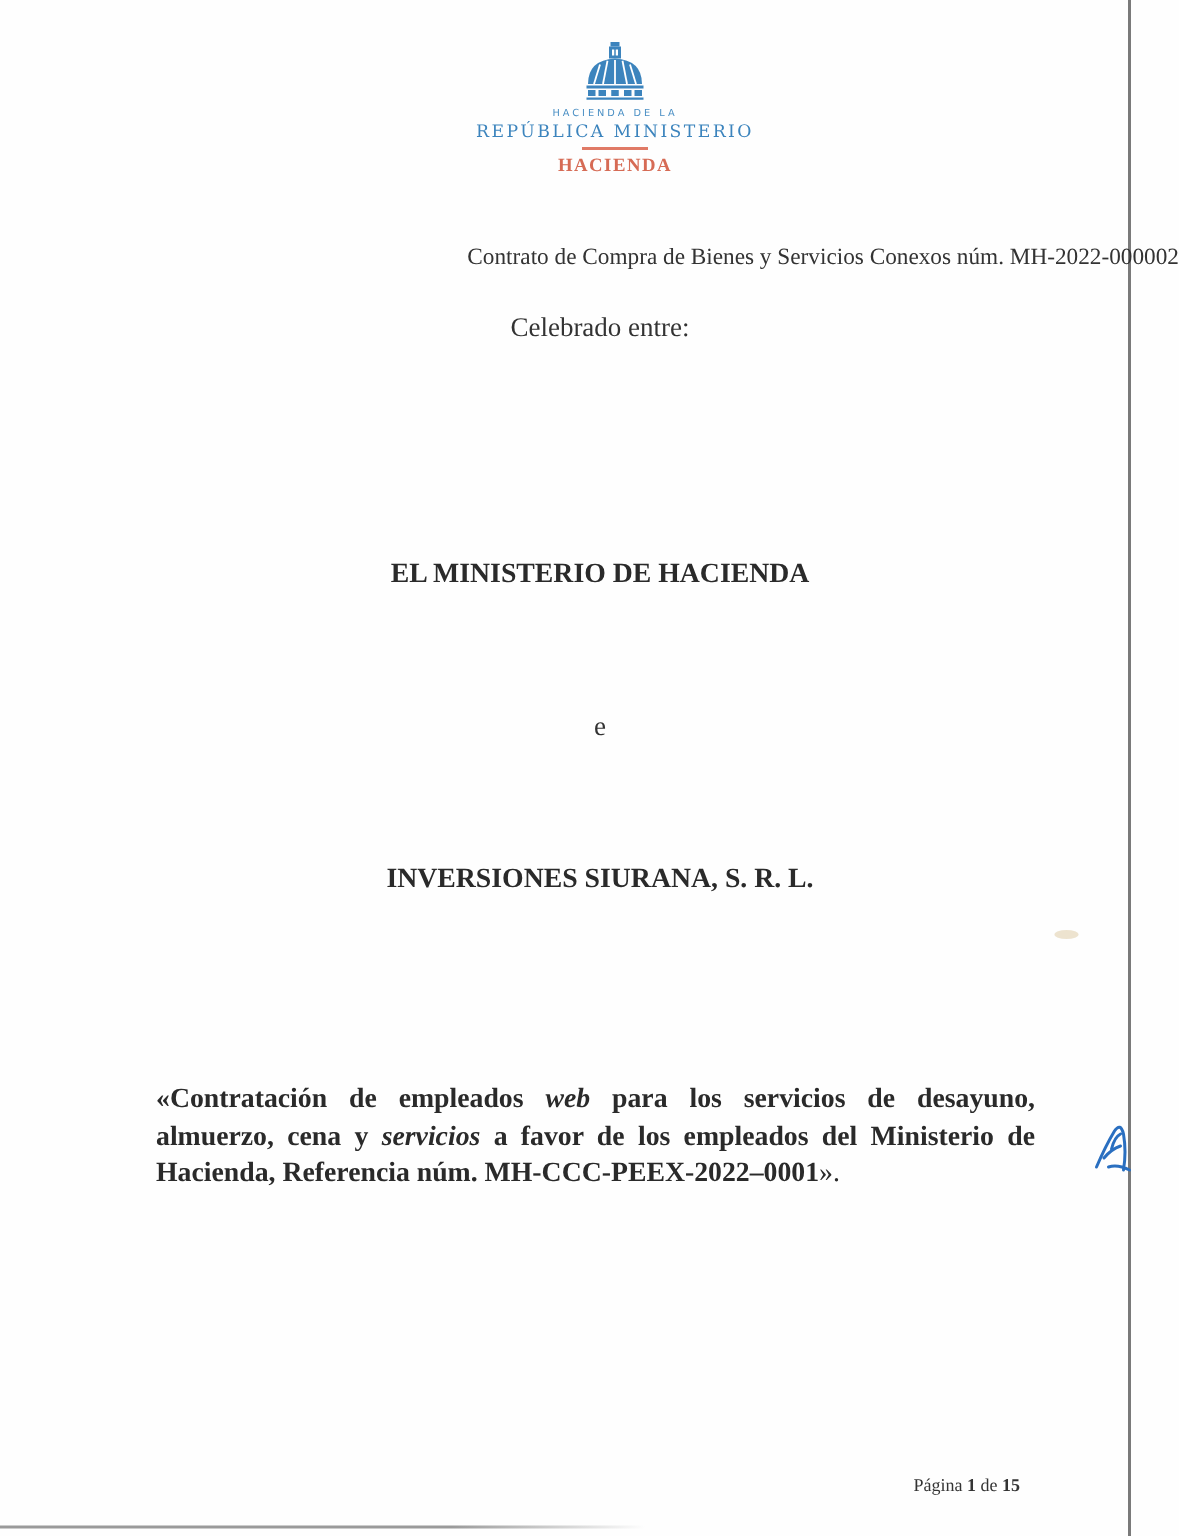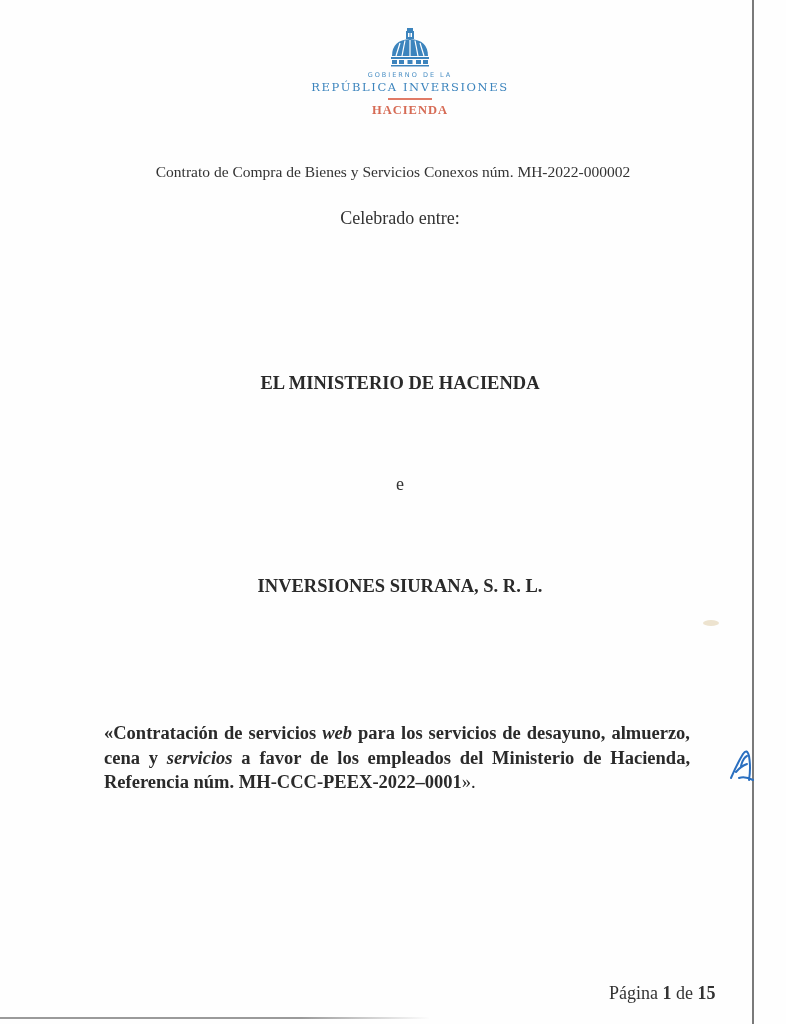--- a/index.html
+++ b/index.html
@@ -12,28 +12,28 @@
   .abs { position:absolute; }
   .vline { left:752px; top:0; width:1.5px; height:1024px; background:#7a7a7a; }
   .hline { left:0; top:1017px; width:430px; height:2px;
     background:linear-gradient(to right,#9a9a9a,#9a9a9a 70%,rgba(154,154,154,0)); }
   .logo { left:300px; top:28px; width:220px; text-align:center; }
   .dome { display:block; margin:0 auto; }
   .gob { font-family:"DejaVu Sans", sans-serif; font-size:6.5px; letter-spacing:2px; color:#4a8fc4; margin-top:3px; }
   .rep { font-family:"DejaVu Serif", serif; font-size:11.5px; letter-spacing:1.6px; color:#3c84bd; margin-top:1px; }
   .redbar { width:44px; height:2px; background:#e07a66; margin:4px auto 3px auto; }
   .hac { font-family:"Liberation Serif", serif; font-weight:bold; font-size:12.5px; letter-spacing:1px; color:#d66b55;text-align:center; }
-  .contract { left:0; width:786px; top:163px; text-align:center; font-family:"Liberation Serif", serif; font-size:15.5px; color:#333; }
+  .contract { left:0; width:786px; top:163px; text-align:right; font-family:"Liberation Serif", serif; font-size:15.5px; color:#333; }
   .celebrado { left:0; width:800px; top:208px; text-align:center; font-family:"Liberation Serif", serif; font-size:18px; color:#333; }
   .party1 { left:0; width:800px; top:373px; text-align:center; font-family:"Liberation Serif", serif; font-weight:bold; font-size:18.5px; color:#2a2a2a; }
   .conj { left:0; width:800px; top:474px; text-align:center; font-family:"Liberation Serif", serif; font-size:18px; color:#333; }
   .party2 { left:0; width:800px; top:576px; text-align:center; font-family:"Liberation Serif", serif; font-weight:bold; font-size:18.5px; color:#2a2a2a; }
   .object { left:104px; width:586px; top:721px; font-family:"Liberation Serif", serif; font-weight:bold; font-size:18.5px; line-height:24.5px; text-align:justify; color:#2a2a2a; }
   .object i { font-weight:bold; }
-  .pagefoot { left:609px; top:983px; font-family:"Liberation Serif", serif; font-size:18px; color:#333; }
+  .pagefoot { left:609px; top:983px; font-family:"Liberation Serif", serif; font-size:12px; color:#333; }
   .pagefoot b { font-weight:bold; }
   .initials { left:727px; top:744px; }
   .stain { left:703px; top:620px; width:16px; height:6px; border-radius:50%; background:#e9dcc3; opacity:.8; }
 </style>
 </head>
 <body>
 
 <div class="abs vline"></div>
 <div class="abs hline"></div>
 <div class="abs stain"></div>
@@ -55,31 +55,31 @@
     <rect x="3" y="29" width="38" height="2" fill="#3c84bd"></rect>
     <g fill="#3c84bd">
       <rect x="4" y="32" width="5" height="4"></rect>
         <rect x="11" y="32" width="5" height="4"></rect>
       <rect x="19.5" y="32" width="5" height="4"></rect>
         <rect x="28" y="32" width="5" height="4"></rect>
       <rect x="35" y="32" width="5" height="4"></rect>
     </g>
     <rect x="3" y="37" width="38" height="1.5" fill="#3c84bd"></rect>
   </svg>
-  <div class="gob">GOBIERNO DE LA</div>
-  <div class="rep">REPÚBLICA INVERSIONES</div>
+  <div class="gob">HACIENDA DE LA</div>
+  <div class="rep">REPÚBLICA MINISTERIO</div>
   <div class="redbar"></div>
   <div class="hac">HACIENDA</div>
 </div>
 
 <div class="abs contract">Contrato de Compra de Bienes y Servicios Conexos núm. MH-2022-000002</div>
 <div class="abs celebrado">Celebrado entre:</div>
 <div class="abs party1">EL MINISTERIO DE HACIENDA</div>
 <div class="abs conj">e</div>
 <div class="abs party2">INVERSIONES SIURANA, S. R. L.</div>
 
-<div class="abs object"><span>«</span><span>Contratación de servicios </span><i>web</i><span> para los servicios de desayuno, almuerzo, cena y </span><i>servicios</i><span> a favor de los empleados del Ministerio de Hacienda, Referencia núm. MH-CCC-PEEX-2022–0001</span><span style="font-weight:normal">».</span></div>
+<div class="abs object"><span>«</span><span>Contratación de empleados </span><i>web</i><span> para los servicios de desayuno, almuerzo, cena y </span><i>servicios</i><span> a favor de los empleados del Ministerio de Hacienda, Referencia núm. MH-CCC-PEEX-2022–0001</span><span style="font-weight:normal">».</span></div>
 
 <svg class="abs initials" width="30" height="44" viewBox="0 0 30 44">
   <path d="M4 34 Q10 20 16 10 Q20 4 22 12 Q24 24 22 36 M9 28 Q14 22 20 20 M12 34 Q18 32 26 36 M14 22 Q16 14 20 12" fill="none" stroke="#2a6fc0" stroke-width="2" stroke-linecap="round"></path>
 </svg>
 
 <div class="abs pagefoot"><span>Página</span> <b>1</b> <span>de</span> <b>15</b></div>
 
 </body></html>

